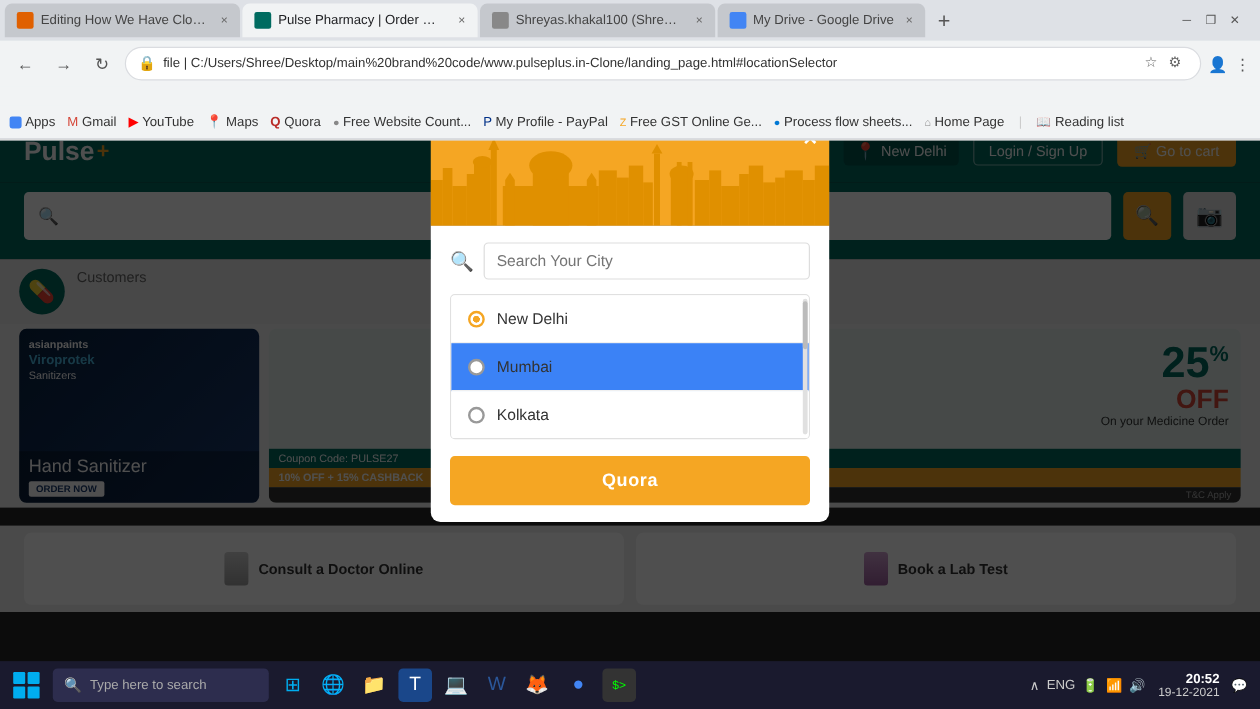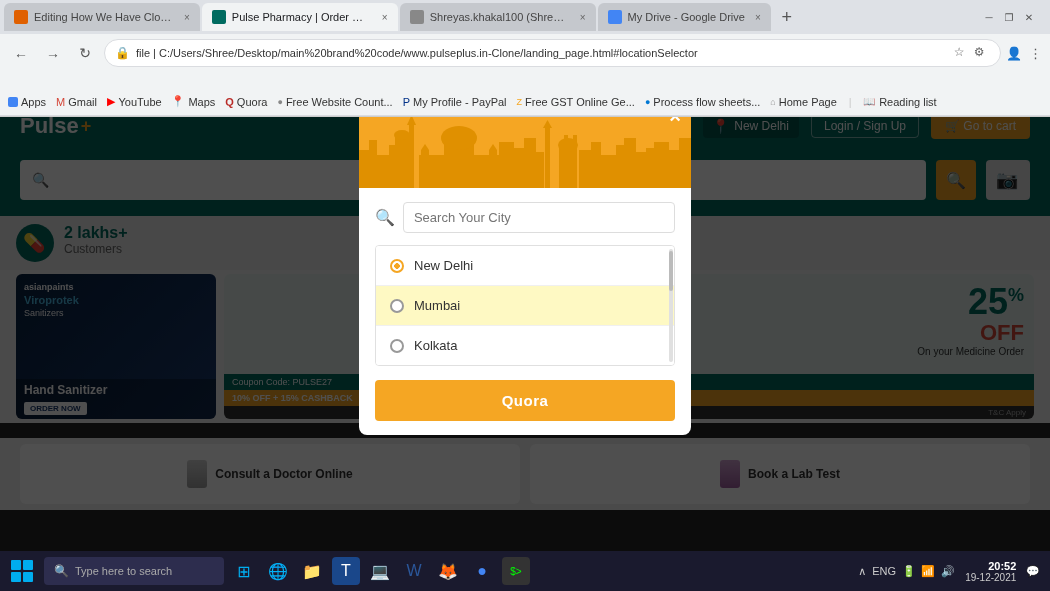--- a/index.html
+++ b/index.html
@@ -620,33 +620,32 @@
           <span>📷</span>
         </button>
       </div>
 
       <div style="background:#e8e8e8;padding:8px 16px;display:flex;gap:10px;align-items:flex-start;">
 
         <div style="width:38px;height:38px;background:#006b60;border-radius:50%;display:flex;align-items:center;justify-content:center;">
           <span style="color:#fff;font-size:18px;">💊</span>
         </div>
         <div style="flex:1;">
-          <div style="font-size:16px;font-weight:bold;color:#006b60;">2 lakhs+</div>
           <div style="font-size:12px;color:#666;">Customers</div>
         </div>
       </div>
 
       <div style="display:flex;gap:8px;padding:4px 16px;background:#f0f0f0;">
 
         <div style="width:200px;height:145px;background:linear-gradient(135deg,#0a2240,#1a3a6e);border-radius:6px;padding:8px;position:relative;overflow:hidden;flex-shrink:0;">
           <div style="color:#fff;font-size:9px;font-weight:bold;">asianpaints</div>
           <div style="color:#4ab8e0;font-size:11px;font-weight:bold;margin:2px 0;">Viroprotek</div>
           <div style="color:#fff;font-size:9px;">Sanitizers</div>
           <div style="position:absolute;bottom:0;left:0;right:0;background:rgba(0,0,0,0.3);padding:4px 8px;">
-            <div style="color:#fff;font-size:12px;font-weight:bold;">Hand Sanitizer</div>
+            <div style="color:#fff;font-size:15px;font-weight:normal;">Hand Sanitizer</div>
             <button style="background:#fff;color:#1a3a6e;border:none;padding:2px 6px;border-radius:2px;font-size:8px;font-weight:bold;cursor:pointer;margin-top:2px;">ORDER NOW</button>
           </div>
         </div>
 
         <div style="flex:1;height:145px;background:#e0ede9;border-radius:6px;position:relative;overflow:hidden;">
           <div style="position:absolute;right:10px;top:10px;text-align:right;">
             <div style="font-size:36px;font-weight:900;color:#006b60;line-height:1;">25<span style="font-size:18px;vertical-align:super;">%</span></div>
             <div style="font-size:22px;font-weight:900;color:#d44638;">OFF</div>
             <div style="font-size:10px;color:#333;">On your Medicine Order</div>
           </div>
@@ -742,21 +741,21 @@
 
         
         <div style="position:relative;margin-bottom:14px;">
           <div style="border:1px solid #e0e0e0;border-radius:4px;overflow:hidden;">
 
             <div style="display:flex;align-items:center;padding:12px 14px;border-bottom:1px solid #f0f0f0;gap:10px;cursor:pointer;background:#fff;">
               <div style="width:14px;height:14px;border:2px solid #f5a623;border-radius:50%;flex-shrink:0;background:radial-gradient(circle, #f5a623 38%, #fff 42%);"></div>
               <span style="font-size:13px;color:#333;">New Delhi</span>
             </div>
 
-            <div style="display:flex;align-items:center;padding:12px 14px;border-bottom:1px solid #f0f0f0;gap:10px;cursor:pointer;background:#fef9c3;">
+            <div style="display:flex;align-items:center;padding:12px 14px;border-bottom:1px solid #f0f0f0;gap:10px;cursor:pointer;background:#3b82f6;">
               <div style="width:14px;height:14px;border:2px solid #999;border-radius:50%;flex-shrink:0;background:#fff;"></div>
               <span style="font-size:13px;color:#333;">Mumbai</span>
             </div>
 
 
             <div style="display:flex;align-items:center;padding:12px 14px;gap:10px;cursor:pointer;background:#fff;">
               <div style="width:14px;height:14px;border:2px solid #999;border-radius:50%;flex-shrink:0;background:#fff;"></div>
               <span style="font-size:13px;color:#333;">Kolkata</span>
             </div>
           </div>

